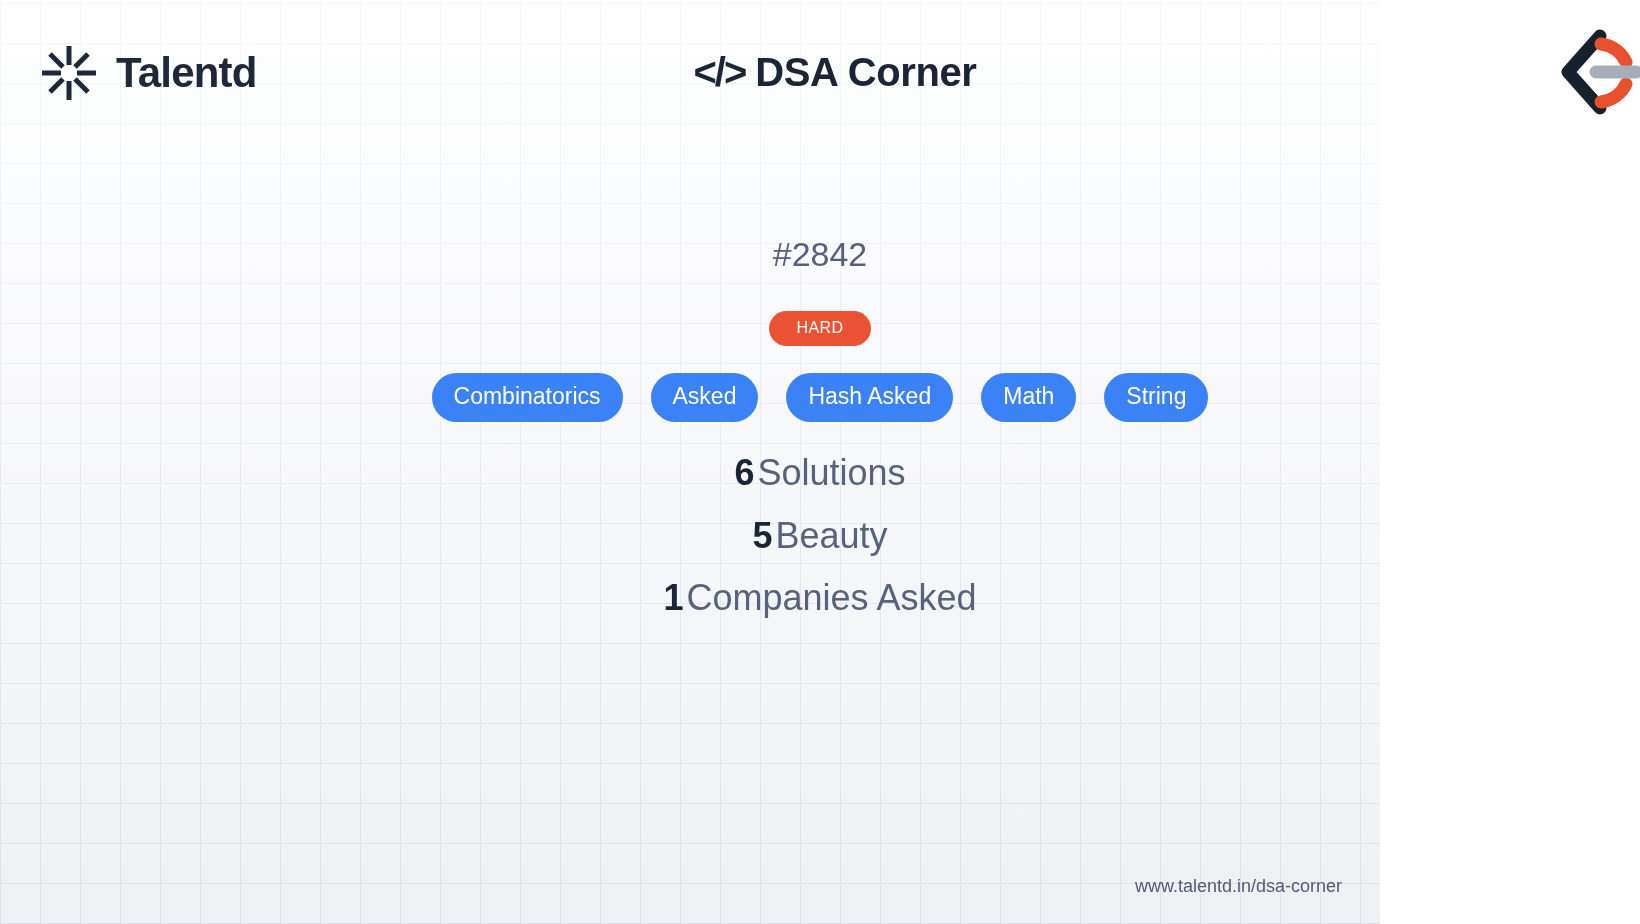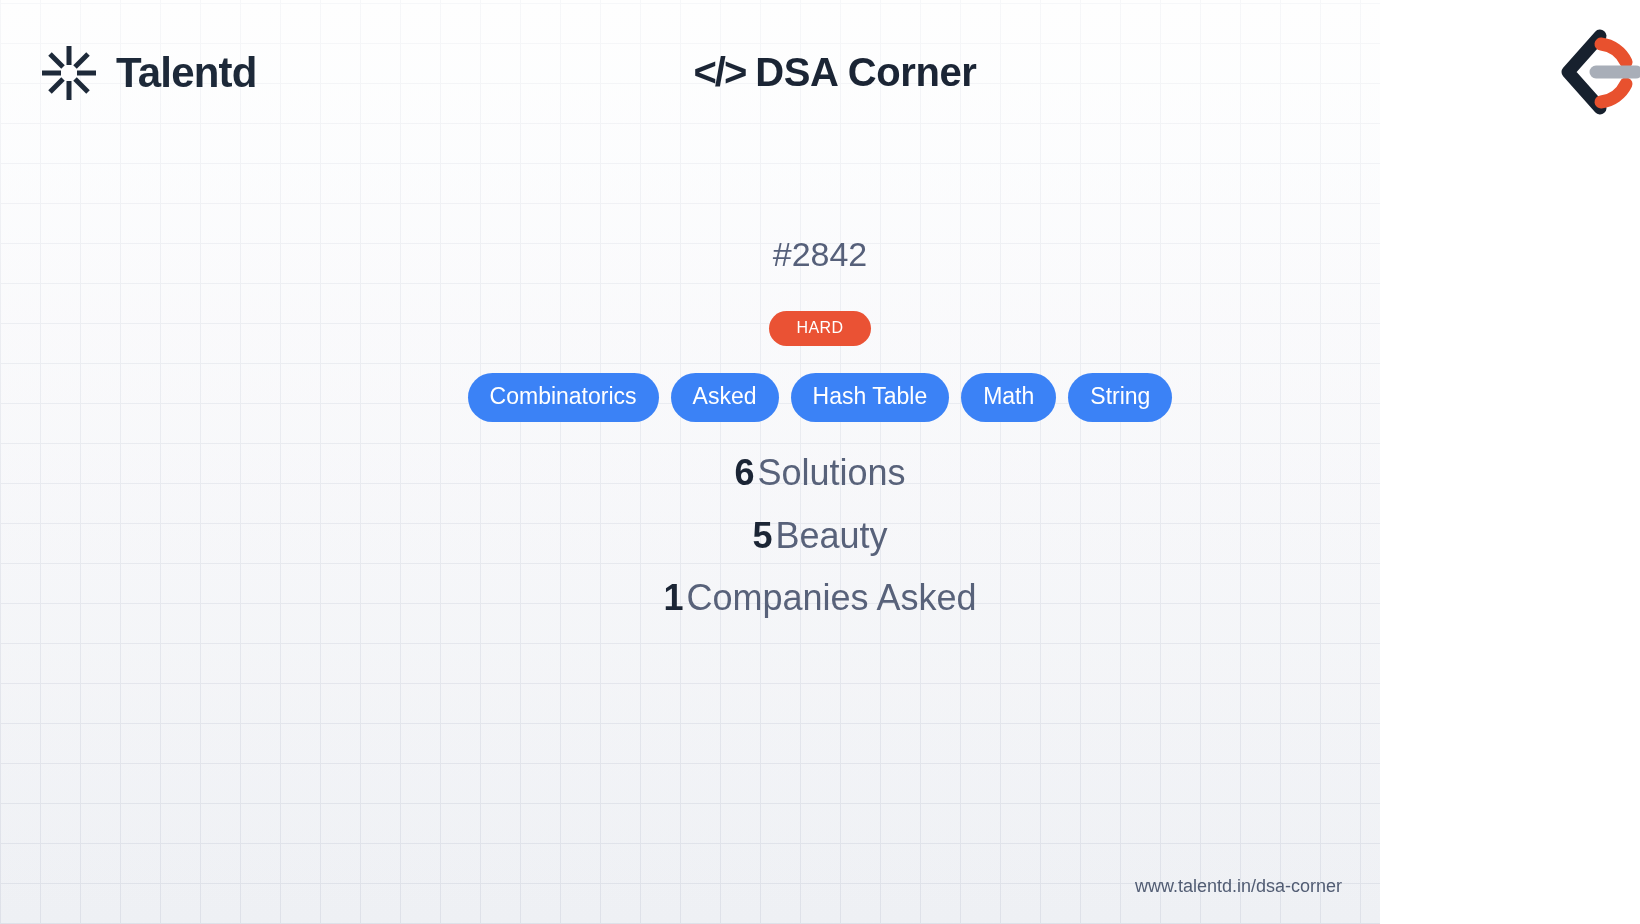--- a/index.html
+++ b/index.html
@@ -62,21 +62,21 @@
     margin-top:24px;
     display:inline-block;
     background:#ea5234; color:#ffffff;
     font-size:16px; letter-spacing:0.4px;
     padding:9px 28px 10px; border-radius:999px;
     line-height:1;
   }
   #tags {
     margin-top:27px;
     display:flex; align-items:center; justify-content:center;
-    gap:12px; flex-wrap:wrap; max-width:1200px;text-align:right;
+    gap:28px; flex-wrap:wrap; max-width:1200px;text-align:right;
   }
   .tag-pill {
     background:#3b82f6; color:#ffffff;
     font-size:23px; line-height:1;
     padding:12px 22px 14px; border-radius:999px;
     white-space:nowrap;
   }
   #stats {
     margin-top:29px;
     display:flex; flex-direction:column; align-items:center; gap:19px;
@@ -139,21 +139,21 @@
   <div id="main">
 
     <div id="problem-number">#2842</div>
 
 
     <div id="difficulty-badge">HARD</div>
 
     <div id="tags">
       <span class="tag-pill">Combinatorics</span>
       <span class="tag-pill">Asked</span>
-      <span class="tag-pill">Hash Table</span>
+      <span class="tag-pill">Hash Asked</span>
       <span class="tag-pill">Math</span>
       <span class="tag-pill">String</span>
     </div>
 
     <div id="stats">
       <div class="stat-row">
         <span class="stat-value">6</span><span class="stat-label">Solutions</span>
       </div>
       <div class="stat-row">
         <span class="stat-value">5</span><span class="stat-label">Beauty</span>

